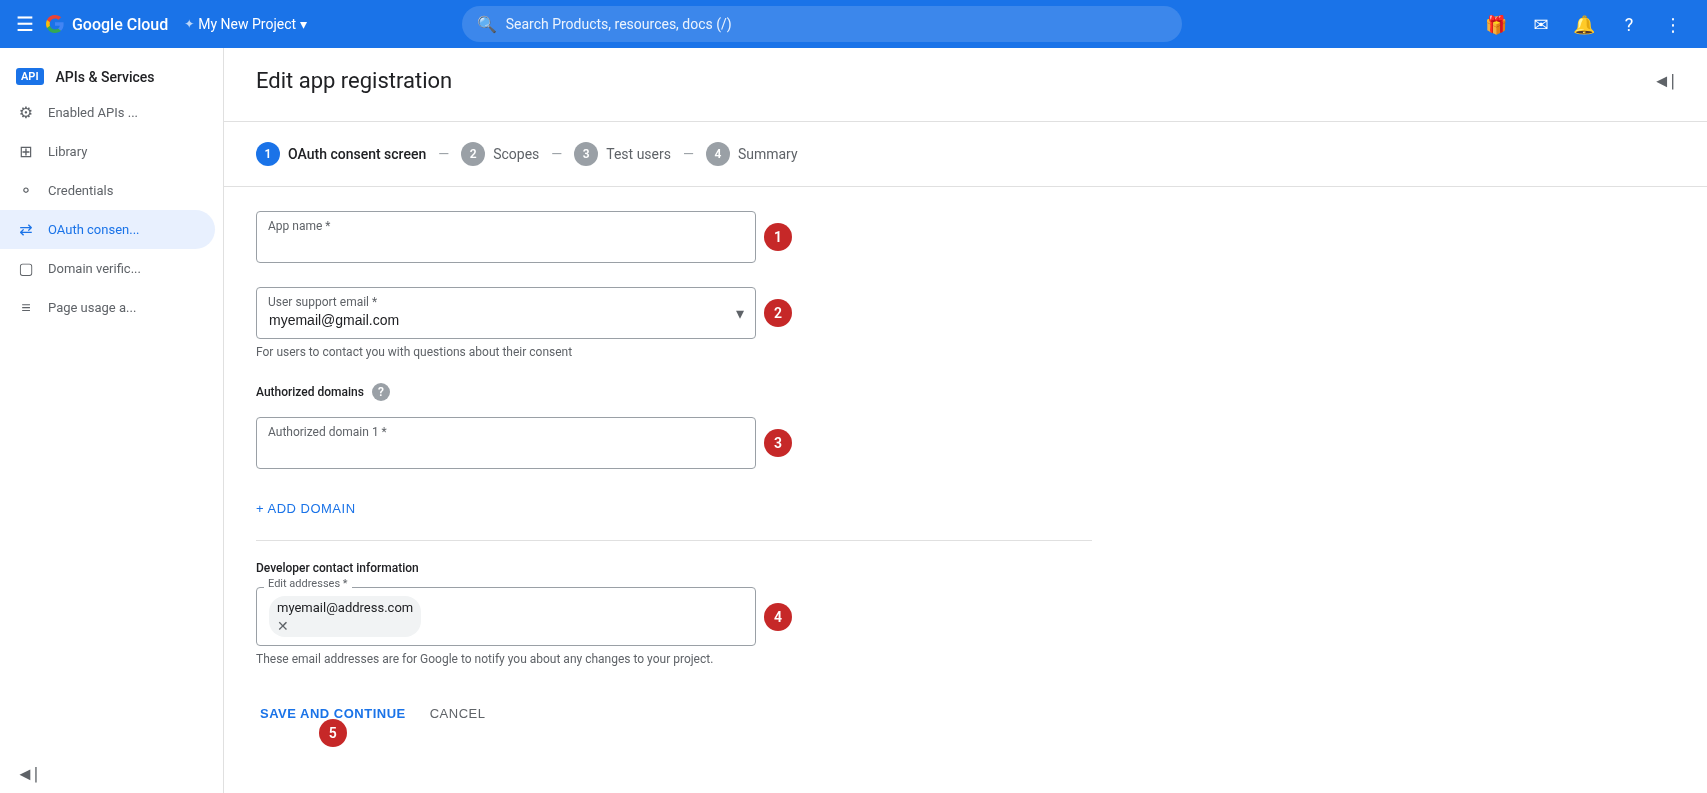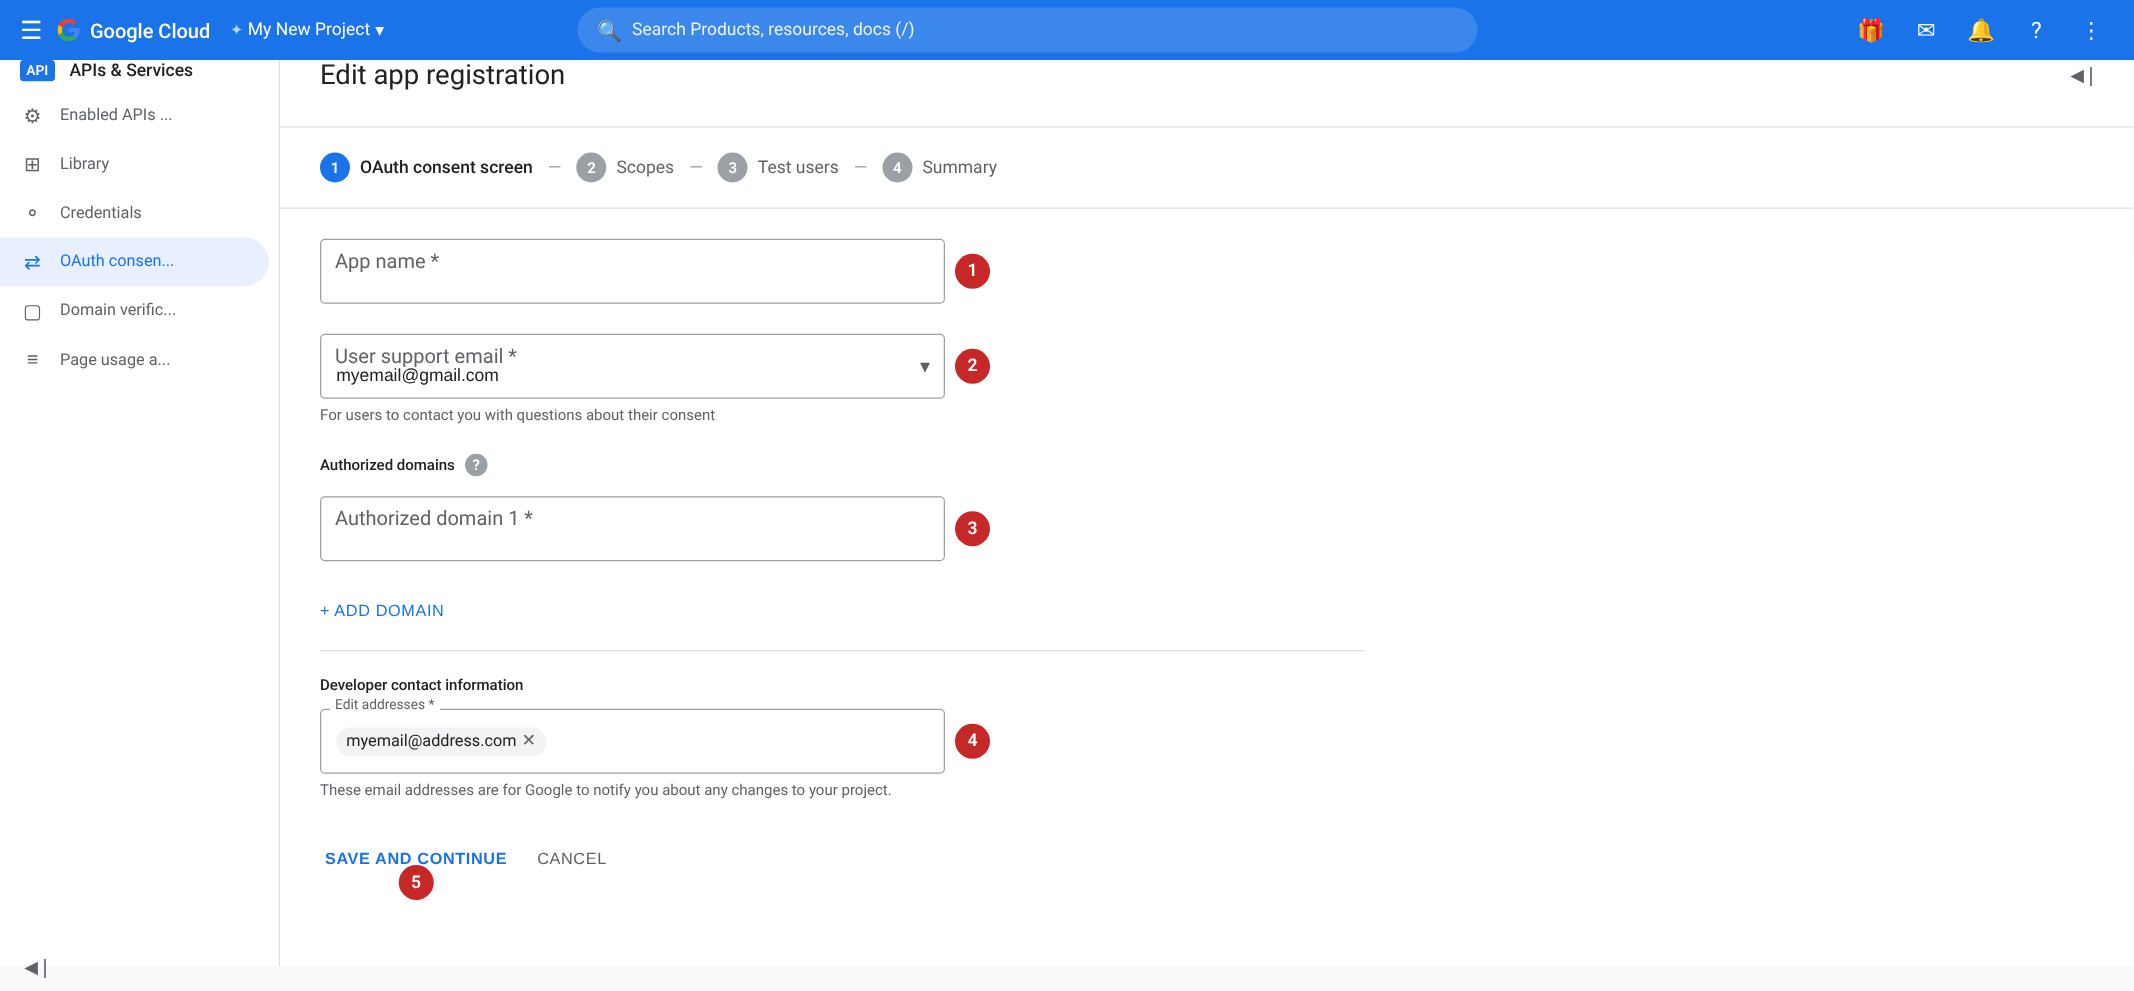--- a/index.html
+++ b/index.html
@@ -33,21 +33,21 @@
       gap: 8px;
       color: white;
       cursor: text;
     }
     .top-nav-search-icon { font-size: 16px; opacity: 0.9; }
     .top-nav-search-text { font-size: 14px; opacity: 0.9; }
     .top-nav-actions { margin-left: auto; display: flex; align-items: center; gap: 8px; }
     .top-nav-icon-btn { color: white; width: 36px; height: 36px; display: flex; align-items: center; justify-content: center; border-radius: 50%; cursor: pointer; font-size: 18px; }
 
     
-    .layout { display: flex; margin-top: 28px; height: calc(100vh - 48px); }
+    .layout { display: flex; margin-top: 48px; height: calc(100vh - 48px); }
 
     
     .sidebar {
       width: 224px;
       background: white;
       border-right: 1px solid #e0e0e0;
       flex-shrink: 0;
       padding: 8px 0;
       overflow-y: auto;
     }
@@ -167,21 +167,21 @@
       font-size: 14px;
       color: #202124;
       background: white;
       outline: none;
       appearance: none;
     }
     .floating-label {
       position: absolute;
       top: 8px;
       left: 12px;
-      font-size: 16px;
+      font-size: 12px;
       color: #5f6368;
       pointer-events: none;
     }
     .field-hint {
       font-size: 12px;
       color: #5f6368;
       margin-top: 6px;
     }
     .select-arrow {
       position: absolute;
@@ -245,27 +245,27 @@
       background: none;
       border: none;
       text-transform: uppercase;
       letter-spacing: 0.5px;
       margin-top: 8px;
     }
 
     
     .email-chip {
       display: inline-flex;
-      align-items: center;
       gap: 4px;
       background: #f1f3f4;
       border-radius: 16px;
       padding: 4px 8px;
       font-size: 13px;
       color: #202124;
+      flex-direction: column;
     }
     .email-chip-remove {
       cursor: pointer;
       color: #5f6368;
       font-size: 14px;
       line-height: 1;
     }
 
     .email-addresses-input {
       position: relative;

